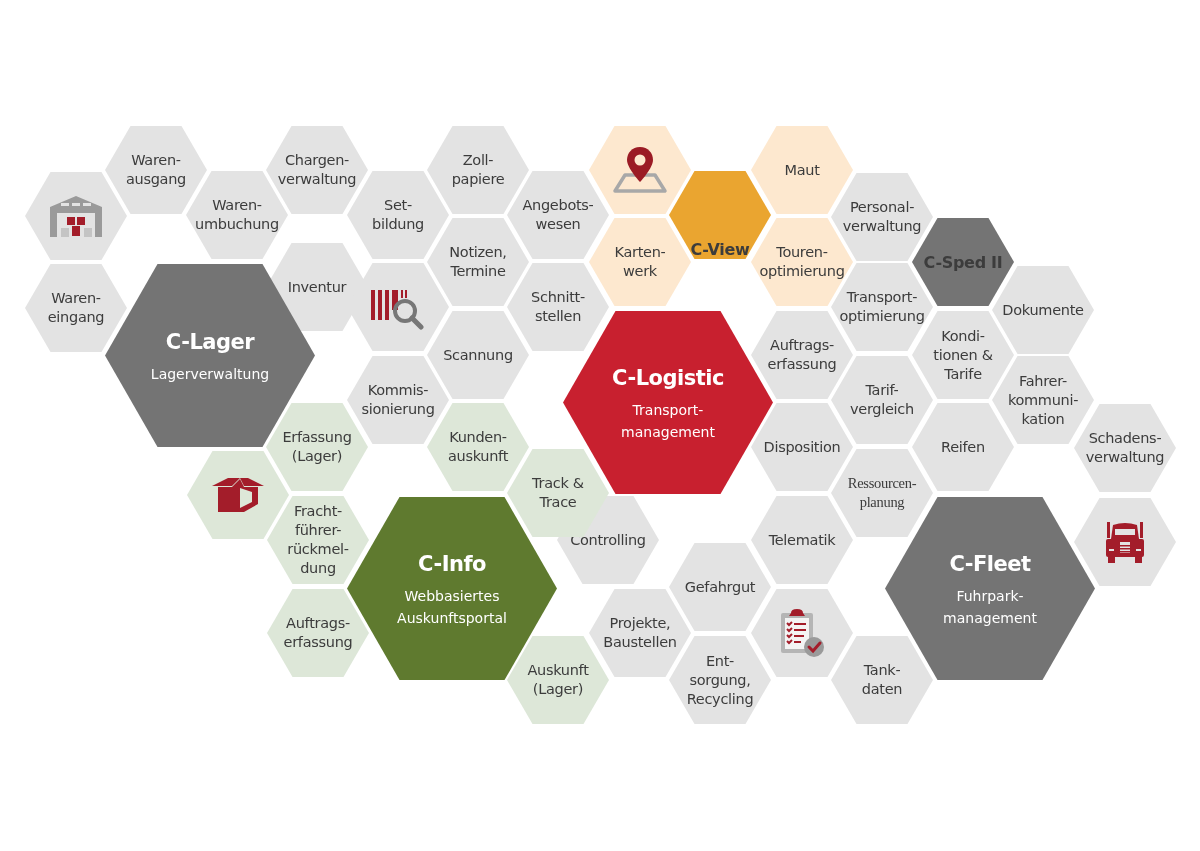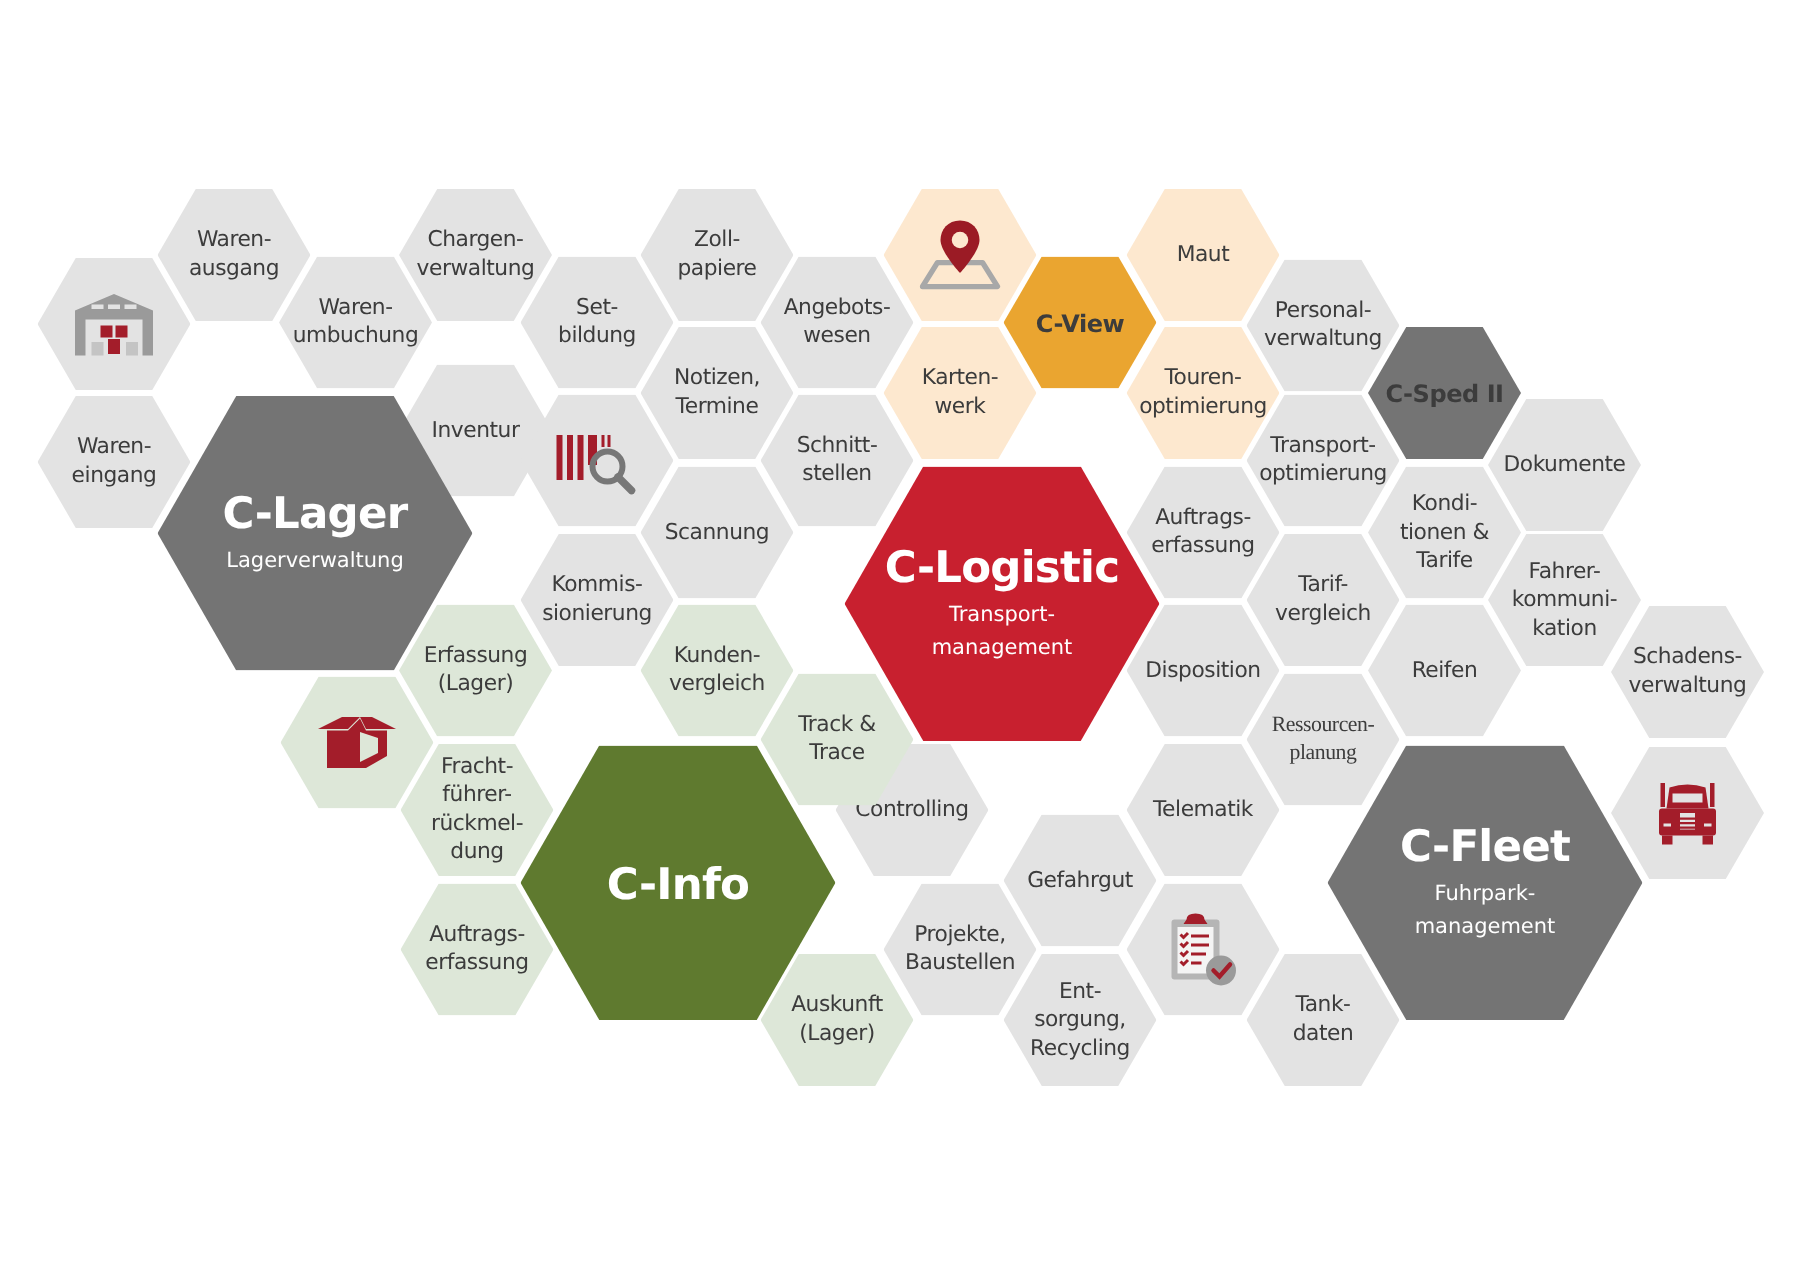--- a/index.html
+++ b/index.html
@@ -15,21 +15,21 @@
   .hex.big { width:210px; height:183px; color:#ffffff; }
   .grey   { background:#e3e3e3; }
   .green  { background:#dde7d8; }
   .peach  { background:#fde8cf; }
   .orange { background:#eaa530; color:#ffffff; }
   .dark   { background:#747474; color:#ffffff; }
   .red    { background:#c8202f; }
   .olive  { background:#5f7a2f; }
   .hex .lbl { white-space:pre-line; }
   .hex.orange .lbl, .hex.dark .lbl { font-weight:bold; font-size:16px; }
-  .hex.big .title { font-weight:bold; font-size:29px; line-height:32px; letter-spacing:-0.5px; }
+  .hex.big .title { font-weight:bold; font-size:21px; line-height:32px; letter-spacing:-0.5px; }
   .hex.big .sub { font-size:14px; line-height:22px; margin-top:5px; white-space:pre-line; }
   .hex svg { display:block; }
 </style>
 </head>
 <body>
 
 <div class="hex small grey" style="left:25px;top:172px;">
   <svg width="56" height="46" viewBox="0 0 56 46">
     <path d="M2 14 L28 3 L54 14 L54 44 L47 44 L47 20 L9 20 L9 44 L2 44 Z" fill="#9a9a9a"></path>
     <rect x="13" y="10" width="8" height="3" fill="#e3e3e3"></rect>
@@ -110,21 +110,21 @@
   <svg width="58" height="50" viewBox="0 0 58 50">
     <path d="M14 30 L44 30 L54 46 L4 46 Z" fill="none" stroke="#a8a8a8" stroke-width="3.5" stroke-linejoin="round"></path>
     <path d="M29 2 C21 2 16 8 16 15 C16 23 29 37 29 37 C29 37 42 23 42 15 C42 8 37 2 29 2 Z" fill="#9b1b25"></path>
     <circle cx="29" cy="15" r="5.5" fill="#fde8cf"></circle>
   </svg>
 </div>
 <div class="hex small peach" style="left:589px;top:218px;">
     <span class="lbl">Karten-
 werk</span>
   </div>
-<div class="hex small orange" style="left:669px;top:171px;">
+<div class="hex small orange" style="left:669px;top:171px;justify-content:flex-end;">
     <span class="lbl">C-View</span>
   </div>
 <div class="hex small peach" style="left:751px;top:126px;">
     <span class="lbl">Maut</span>
   </div>
 <div class="hex small peach" style="left:751px;top:218px;">
     <span class="lbl">Touren-
 optimierung</span>
   </div>
 
@@ -245,21 +245,21 @@
 sorgung,
 Recycling</span>
   </div>
 
 <div class="hex small green" style="left:266px;top:403px;">
     <span class="lbl">Erfassung
 (Lager)</span>
   </div>
 <div class="hex small green" style="left:427px;top:403px;">
     <span class="lbl">Kunden-
-vergleich</span>
+auskunft</span>
   </div>
 <div class="hex small green" style="left:507px;top:449px;">
     <span class="lbl">Track &amp;
 Trace</span>
   </div>
 <div class="hex small green" style="left:187px;top:451px;">
   <svg width="56" height="42" viewBox="0 0 56 42">
     <path d="M2 12 L18 4 L30 4 L22 12 Z" fill="#a31d2a"></path>
     <path d="M54 12 L38 4 L30 4 L34 12 Z" fill="#a31d2a"></path>
     <path d="M8 13 L22 13 L30 5 L34 13 L48 13 L48 30 L34 38 L8 38 Z" fill="#a31d2a"></path>
@@ -276,13 +276,15 @@
     <span class="lbl">Auftrags-
 erfassung</span>
   </div>
 <div class="hex small green" style="left:507px;top:636px;">
     <span class="lbl">Auskunft
 (Lager)</span>
   </div>
 
 <div class="hex big olive" style="left:347px;top:497px;">
   <span class="title">C-Info</span>
+  <span class="sub">Webbasiertes
+Auskunftsportal</span>
 </div>
 
 </body></html>

